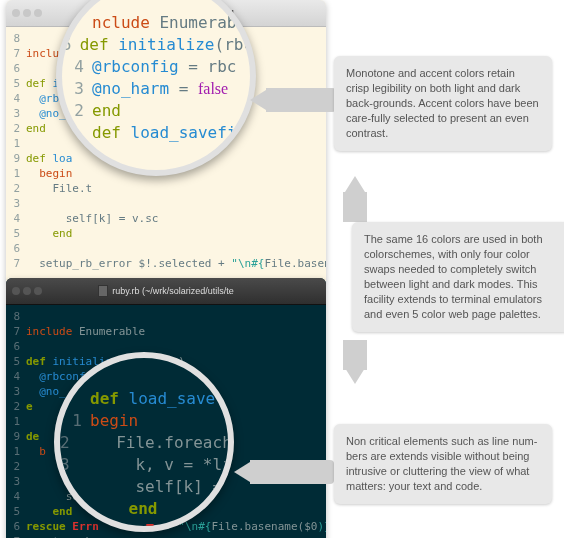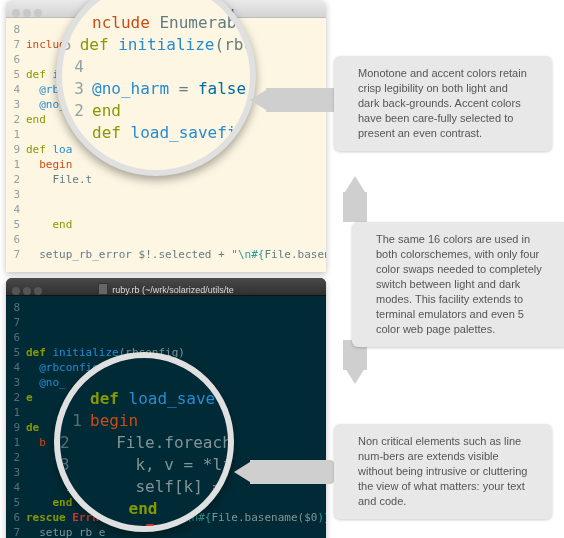--- a/index.html
+++ b/index.html
@@ -2,21 +2,21 @@
 <html><head>
 <meta charset="utf-8">
 <style>
 * { margin: 0; padding: 0; box-sizing: border-box; }
 body { width: 564px; height: 538px; position: relative; font-family: "Helvetica Neue", Arial, sans-serif; overflow: hidden; background: #fff; }
 
 .editor { position: absolute; border-radius: 6px 6px 0 0; overflow: hidden; box-shadow: 0 2px 6px rgba(0,0,0,0.25); }
 .editor.light { left: 6px; top: 0; width: 320px; background: #fdf6e3; }
 .editor.dark  { left: 6px; top: 278px; width: 320px; background: #002b36; }
 
-.titlebar { height: 18px; display: flex; align-items: flex-end; justify-content: center; font-size: 9px; position: relative; }
+.titlebar { height: 27px; display: flex; align-items: center; justify-content: center; font-size: 9px; position: relative; }
 .editor.light .titlebar { background: linear-gradient(#e9e9e9,#d4d4d4); color:#555; border-bottom:1px solid #bbb; }
 .editor.dark  .titlebar { background: linear-gradient(#4a4a4a,#2f2f2f); color:#ddd; border-bottom:1px solid #111; }
 .dots { position:absolute; left:6px; display:flex; gap:3px; }
 .dot { width:8px; height:8px; border-radius:50%; }
 .editor.light .dot { background:#c8c8c8; }
 .editor.dark  .dot { background:#555; }
 .docicon { width:10px; height:12px; background:#fff; border:1px solid #999; margin-right:4px; position:relative; }
 .editor.dark .docicon { background:#666; border-color:#333; }
 
 .codeblock { font-family: Menlo, Consolas, monospace; font-size: 11px; line-height: 15px; padding: 4px 0 10px 0; }
@@ -34,35 +34,35 @@
 .s-or  { color:#cb4b16; }          
 .s-or-d{ color:#cb4b16; }
 .iv-l  { color:#268bd2; }          
 .iv-d  { color:#268bd2; }
 .txt-l { color:#657b83; }
 .txt-d { color:#839496; }
 .str-l { color:#2aa198; }
 .str-d { color:#2aa198; }
 .pipe-d{ color:#586e75; }
 .resc  { color:#dc322f; font-weight:bold; }
-.false { color:#0369a1; }
+.false { color:#a21caf;font-family:Liberation Serif, serif; }
 
 
 .lens { position:absolute; border-radius:50%; border:6px solid #e0e0e0; box-shadow: 0 4px 10px rgba(0,0,0,.35); overflow:hidden; font-family: Menlo, Consolas, monospace; }
 .lens.light { left:56px; top:-24px; width:200px; height:200px; background:#fdf6e3; }
 .lens.dark  { left:54px; top:352px; width:180px; height:180px; background:#002b36; }
 .lens .zoom { padding: 30px 0 0 0; font-size: 16px; line-height: 22px; }
 .lens .zrow { display:flex; }
 .lens .zln  { width: 30px; text-align:right; padding-right: 8px; }
 .lens.light .zln { color:#93a1a1; }
 .lens.dark  .zln { color:#586e75; }
 .lens .zcode { white-space: pre; }
 
 
-.callout { position:absolute; background:#e8e8e8; border-radius:6px; padding:10px 24px; font-size:11px; line-height:15px; color:#555; width:218px; box-shadow: 0 1px 3px rgba(0,0,0,.2); }
+.callout { position:absolute; background:#e8e8e8; border-radius:6px; padding:10px 12px; font-size:11px; line-height:15px; color:#555; width:218px; box-shadow: 0 1px 3px rgba(0,0,0,.2); }
 .callout.c1 { left:334px; top:56px; }
 .callout.c2 { left:352px; top:222px; }
 .callout.c3 { left:334px; top:424px; width:218px; }
 
 
 .arrow { position:absolute; width:0; height:0; }
 .arrow-left-head { border-top:10px solid transparent; border-bottom:10px solid transparent; border-right:16px solid #cfcfcf; }
 .arrow.a1 { left:250px; top:90px; }
 .shaft { position:absolute; background:#cfcfcf; }
 .shaft.s1 { left:266px; top:88px; width:70px; height:24px; border-radius: 0 4px 4px 0; }
@@ -129,20 +129,21 @@
       </div>
       <div class="row">
         <div class="ln">2</div>
         <div class="code"><span class="txt-l">    File</span><span class="txt-l">.t</span></div>
       </div>
       <div class="row">
         <div class="ln">3</div>
       </div>
       <div class="row">
         <div class="ln">4</div>
+        <div class="code"><span class="txt-l">      self</span><span class="txt-l">[k] = v.sc</span></div>
       </div>
       <div class="row">
         <div class="ln">5</div>
         <div class="code"><span class="kw-l">    end</span></div>
       </div>
       <div class="row">
         <div class="ln">6</div>
       </div>
       <div class="row">
         <div class="ln">7</div>
@@ -161,20 +162,21 @@
     <span class="docicon"></span>
     <span>ruby.rb (~/wrk/solarized/utils/te</span>
   </div>
   <div class="codeblock" id="dark-lines">
       <div class="row">
         <div class="ln">8</div>
         <div class="code"></div>
       </div>
       <div class="row">
         <div class="ln">7</div>
+        <div class="code"><span class="s-or-d">include </span><span class="txt-d">Enumerable</span></div>
       </div>
       <div class="row">
         <div class="ln">6</div>
         <div class="code"></div>
       </div>
       <div class="row">
         <div class="ln">5</div>
         <div class="code"><span class="kw-d">def </span><span class="fn-d">initialize</span><span class="txt-d">(rbconfig)</span></div>
       </div>
       <div class="row">
@@ -237,20 +239,21 @@
       <div class="zrow">
         <div class="zln"></div>
         <div class="zcode"></div>
       </div>
       <div class="zrow">
         <div class="zln">5</div>
         <div class="zcode"><span class="kw-l">def </span><span class="fn-l">initialize</span><span class="txt-l">(rbc</span></div>
       </div>
       <div class="zrow">
         <div class="zln">4</div>
+        <div class="zcode"><span class="iv-l">@rbconfig</span><span class="txt-l"> = rbc</span></div>
       </div>
       <div class="zrow">
         <div class="zln">3</div>
         <div class="zcode"><span class="iv-l">@no_harm</span><span class="txt-l"> = </span><span class="false">false</span></div>
       </div>
       <div class="zrow">
         <div class="zln">2</div>
         <div class="zcode"><span class="kw-l">end</span></div>
       </div>
       <div class="zrow">

